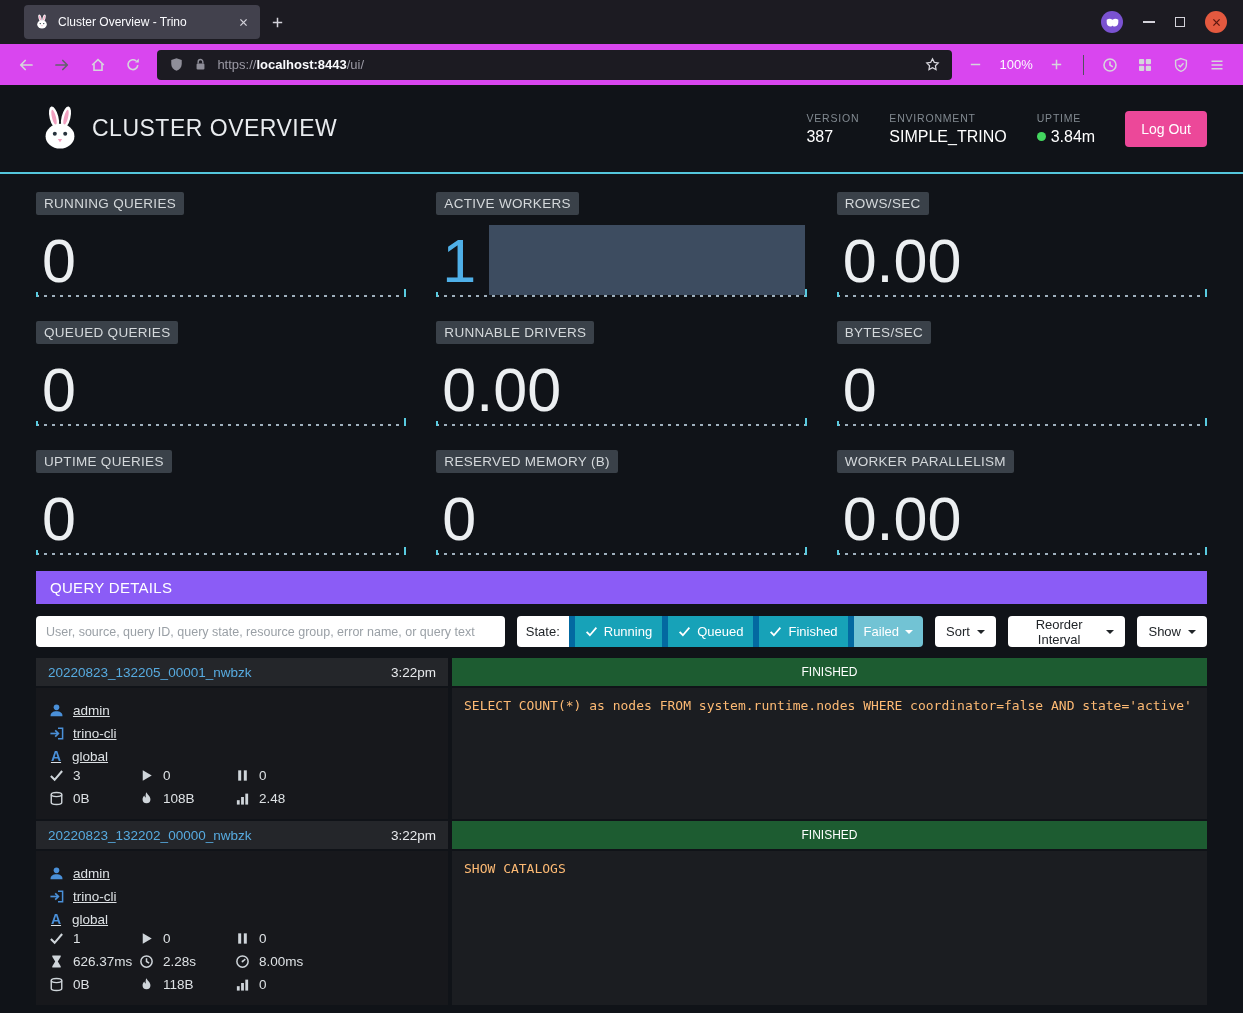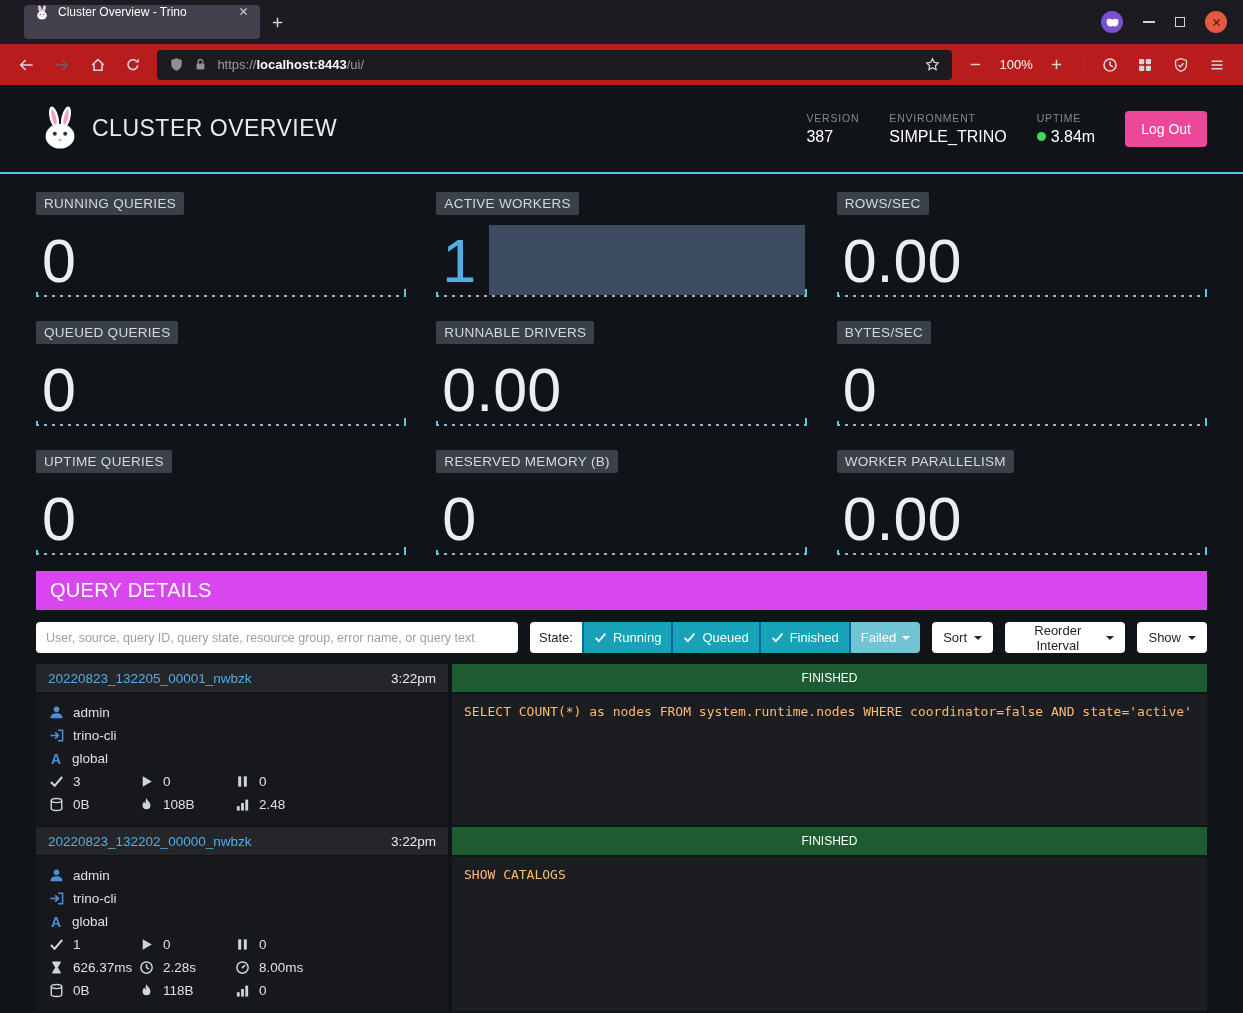--- a/index.html
+++ b/index.html
@@ -1,31 +1,31 @@
 <!DOCTYPE html>
 <html><head>
 <meta charset="utf-8">
 <style>
   * { margin:0; padding:0; box-sizing:border-box; }
   html,body { width:1243px; height:1013px; overflow:hidden; }
   body { font-family:"Liberation Sans", sans-serif; background:#101318; }
 
   
   .tabbar { height:44px; background:#1c1b22; display:flex; align-items:center; padding:0 10px 0 24px; }
-  .tab { width:236px; height:34px; background:#42414d; border-radius:4px; display:flex; align-items:flex-start; gap:8px; padding:0 10px; }
+  .tab { width:236px; height:34px; background:#42414d; border-radius:4px; display:flex; align-items:center; gap:8px; padding:0 10px; }
   .tab-title { color:#fbfbfe; font-size:12px; white-space:nowrap; overflow:hidden; flex:1; }
   .tab .x, .icon-btn { color:#d3d2da; }
   .newtab { width:34px; height:30px; display:flex; align-items:center; justify-content:center; color:#d3d2da; border-radius:4px; }
   .win-controls { margin-left:auto; display:flex; align-items:center; gap:20px; padding-right:6px; }
   .avatar { width:22px; height:22px; border-radius:50%; background:#7a52d1; display:flex; align-items:center; justify-content:center; }
   .min-glyph { width:12px; height:2px; background:#d3d2da; }
   .max-glyph { width:10px; height:10px; border:1.5px solid #d3d2da; }
   .close-circle { width:22px; height:22px; border-radius:50%; background:#e4593f; display:flex; align-items:center; justify-content:center; color:#5d1710; }
 
-  .navbar { height:41px; background:#b91c1c; display:flex; align-items:center; gap:4px; padding:0 10px; }
+  .navbar { height:41px; background:#d946ef; display:flex; align-items:center; gap:4px; padding:0 10px; }
   .nav-btn { width:32px; height:30px; display:flex; align-items:center; justify-content:center; color:#d6d5dc; border-radius:4px; }
   .nav-btn.disabled { color:#63626c; }
   .urlbar { width:798px; height:30px; background:#1c1b22; border-radius:4px; display:flex; align-items:center; gap:9px; padding:0 12px; margin:0 4px; }
   .url-text { font-size:13px; color:#9b9aa5; white-space:nowrap; }
   .url-text b { color:#fbfbfe; font-weight:700; }
   .url-star { margin-left:auto; color:#d6d5dc; }
   .zoom-label { color:#fbfbfe; font-size:13px; padding:0 4px; }
   .vsep { width:1px; height:20px; background:#52515e; margin:0 6px; }
 
   .ic { display:block; }
@@ -50,42 +50,42 @@
   .tile { position:relative; height:111px; }
   .tile-badge { position:absolute; top:5px; left:0; background:#3a4149; color:#d4d8db; font-size:13.5px; padding:4px 8px; border-radius:2px; letter-spacing:.3px; }
   .tile-value { position:absolute; left:6px; bottom:6px; font-size:61px; line-height:1; color:#eceff1; font-weight:300; }
   .tile--active .tile-value { color:#4fb0e8; }
   .tile-fill { position:absolute; left:53px; right:2px; top:38px; bottom:3px; background:#3d4c60; }
   .tile-base { position:absolute; left:0; right:0; bottom:1px; height:2px;
       background:repeating-linear-gradient(90deg,#9fb0bd 0 3px,transparent 3px 8px); }
   .tile-base::after { content:""; position:absolute; right:0; bottom:0; width:2px; height:8px; background:#58cbe0; }
   .tile-base::before { content:""; position:absolute; left:0; bottom:0; width:2px; height:5px; background:#58cbe0; }
 
-  .qd-bar { margin:15px 36px 0; background:#d946ef; color:#fff; font-size:20px; padding:8px 14px; letter-spacing:.3px; }
+  .qd-bar { margin:15px 36px 0; background:#8b5cf6; color:#fff; font-size:15px; padding:8px 14px; letter-spacing:.3px; }
   .toolbar { margin:12px 36px 11px; display:flex; align-items:center; gap:12px; }
   .filter-input { width:528px; height:31px; border:none; border-radius:4px; padding:0 10px; font-size:12.5px; color:#333; font-family:inherit; background:#fff; }
   .filter-input::placeholder { color:#9aa0a6; }
   .state-group { display:flex; height:31px; }
   .state-chip { background:#fff; color:#212529; font-size:13px; display:flex; align-items:center; padding:0 9px; border-radius:4px 0 0 4px; }
-  .st-btn { background:#17a2b8; border:none; border-left:2px solid #0369a1; color:#fff; font-size:13px; padding:0 10px; display:flex; align-items:center; gap:6px; font-family:inherit; }
+  .st-btn { background:#17a2b8; border:none; border-left:6px solid #0369a1; color:#fff; font-size:13px; padding:0 10px; display:flex; align-items:center; gap:6px; font-family:inherit; }
   .st-btn.failed { background:#72c3d4; border-radius:0 4px 4px 0; }
   .white-btn { background:#fff; border:none; color:#212529; font-size:13px; height:31px; padding:0 11px; border-radius:4px; display:flex; align-items:center; gap:7px; font-family:inherit; }
   .caret { width:0; height:0; border-left:4px solid transparent; border-right:4px solid transparent; border-top:4px solid currentColor; }
 
   .queries { margin:0 36px; }
   .query + .query { margin-top:2px; }
   .q-head { display:flex; gap:4px; height:28px; }
   .q-head-left { width:412px; background:#24262a; display:flex; align-items:center; justify-content:space-between; padding:0 12px; }
   .q-id { color:#57abe0; font-size:13.5px; text-decoration:none; }
   .q-time { color:#e8eaed; font-size:13.5px; }
   .q-status { flex:1; background:#1d5c31; display:flex; align-items:center; justify-content:center; color:#fff; font-size:12px; }
   .q-body { display:flex; gap:4px; margin-top:2px; }
   .q-info { width:412px; background:#17181c; padding:7px 0 9px; }
   .q-sql { flex:1; background:#1b1d21; color:#fdba74; font-family:"DejaVu Sans Mono", monospace; font-size:13px; padding:9px 12px; line-height:1.45; }
-  .row { display:flex; align-items:center; gap:9px; padding:0 13px; height:23px; color:#dde1e4; font-size:13.5px; }
+  .row { display:flex; align-items:flex-end; gap:9px; padding:0 13px; height:23px; color:#dde1e4; font-size:13.5px;text-decoration:underline; }
   .row3 { display:grid; grid-template-columns:90px 96px auto; padding:0 13px; height:23px; align-items:center; }
   .cell { display:flex; align-items:center; gap:9px; color:#dde1e4; font-size:13.5px; }
   .ic-blue { color:#4a90d9; }
   .ic-lt { color:#cfd5da; }
   .ic-font { width:14px; text-align:center; color:#4a90d9; font-weight:700; font-size:14px; }
   .ic-font::before { content:"A"; }
 </style>
 </head>
 <body>
 

